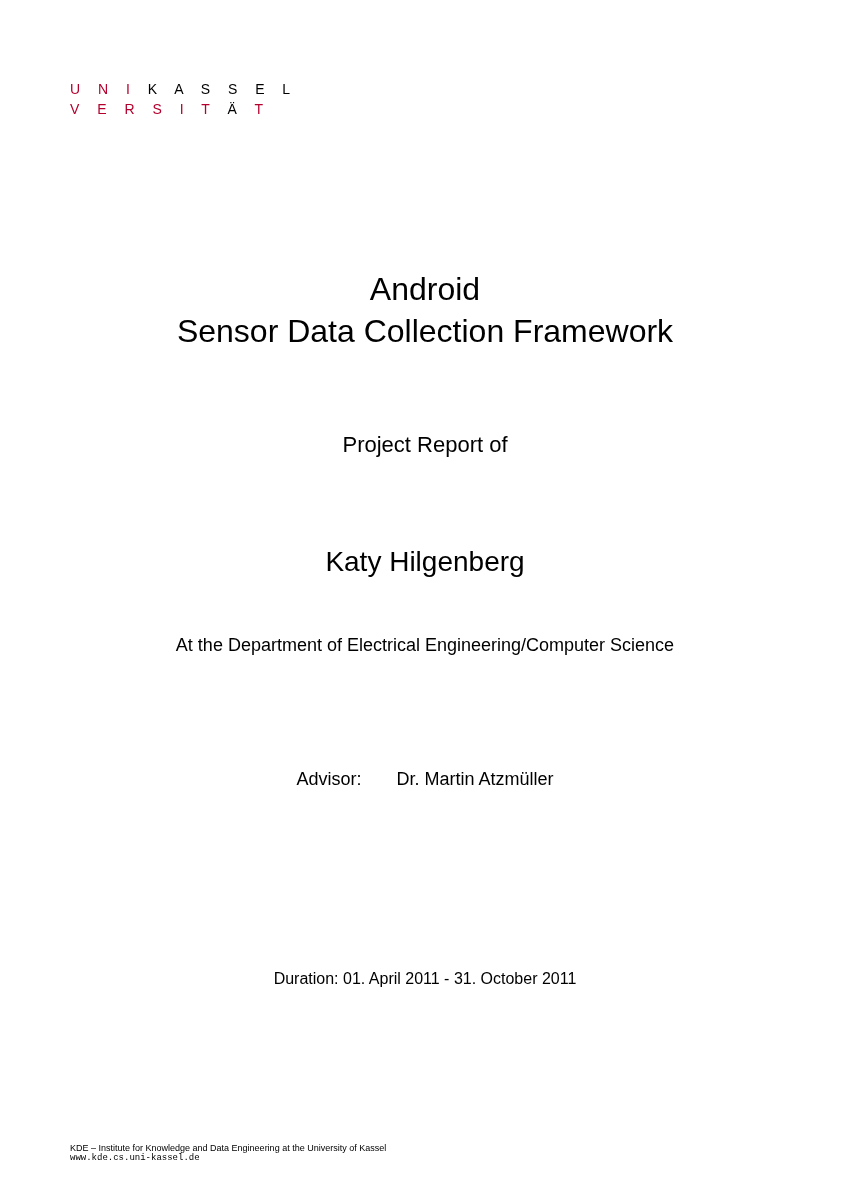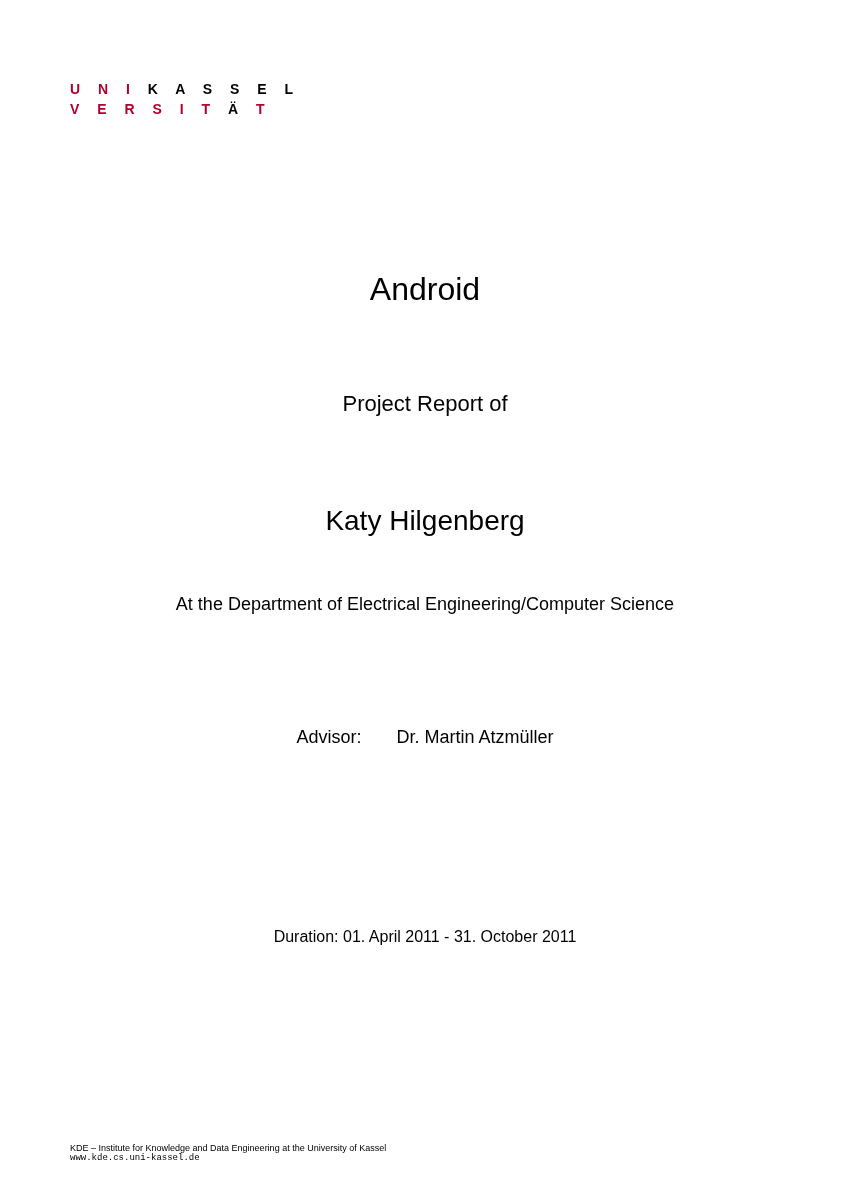--- a/index.html
+++ b/index.html
@@ -21,21 +21,21 @@
       padding: 80px 70px 40px 70px;
       display: flex;
       flex-direction: column;
     }
     .logo {
       margin-bottom: 150px;
     }
     .logo-line {
       font-size: 14px;
       letter-spacing: 7px;
-      font-weight: bold;
+      font-weight: normal;
       line-height: 1.4;
     }
     .logo-red { color: #b3002d; }
     .logo-black { color: #000000; }
     .content {
       text-align: center;
       flex: 1;
     }
     .title {
       font-size: 32px;
@@ -91,20 +91,21 @@
       <span class="logo-red">U N I</span><span class="logo-black"> K A S S E L</span>
     </div>
     <div class="logo-line">
       <span class="logo-red">V E R S I T </span><span class="logo-black">A</span><span class="logo-red">̈ T</span>
     </div>
   </div>
 
   <div class="content">
     <div class="title">
       <div>Android</div>
+      <div>Sensor Data Collection Framework</div>
     </div>
 
     <div class="report-of">Project Report of</div>
 
     <div class="author">Katy Hilgenberg</div>
 
     <div class="department">
       <div>At the Department of Electrical Engineering/Computer Science</div>
     </div>
 

